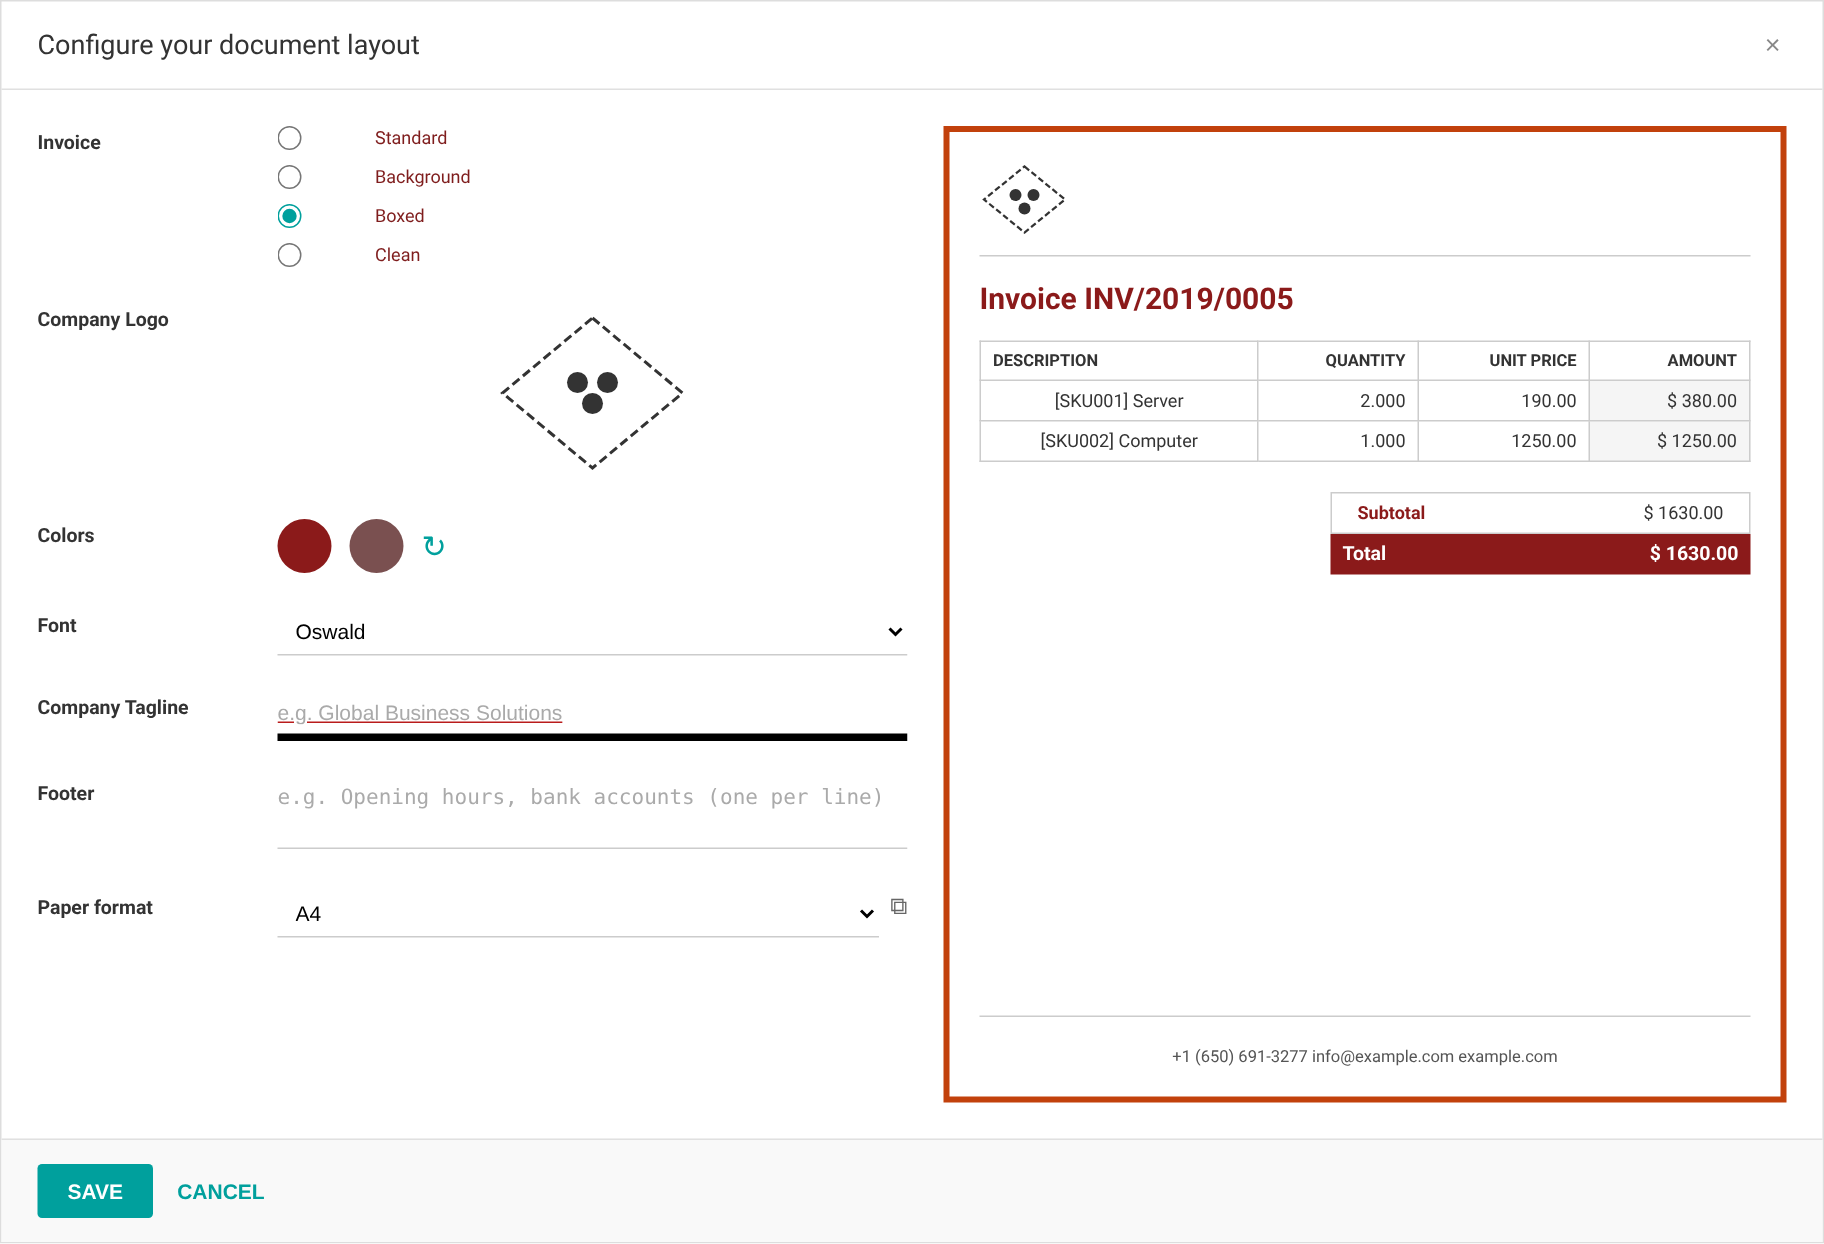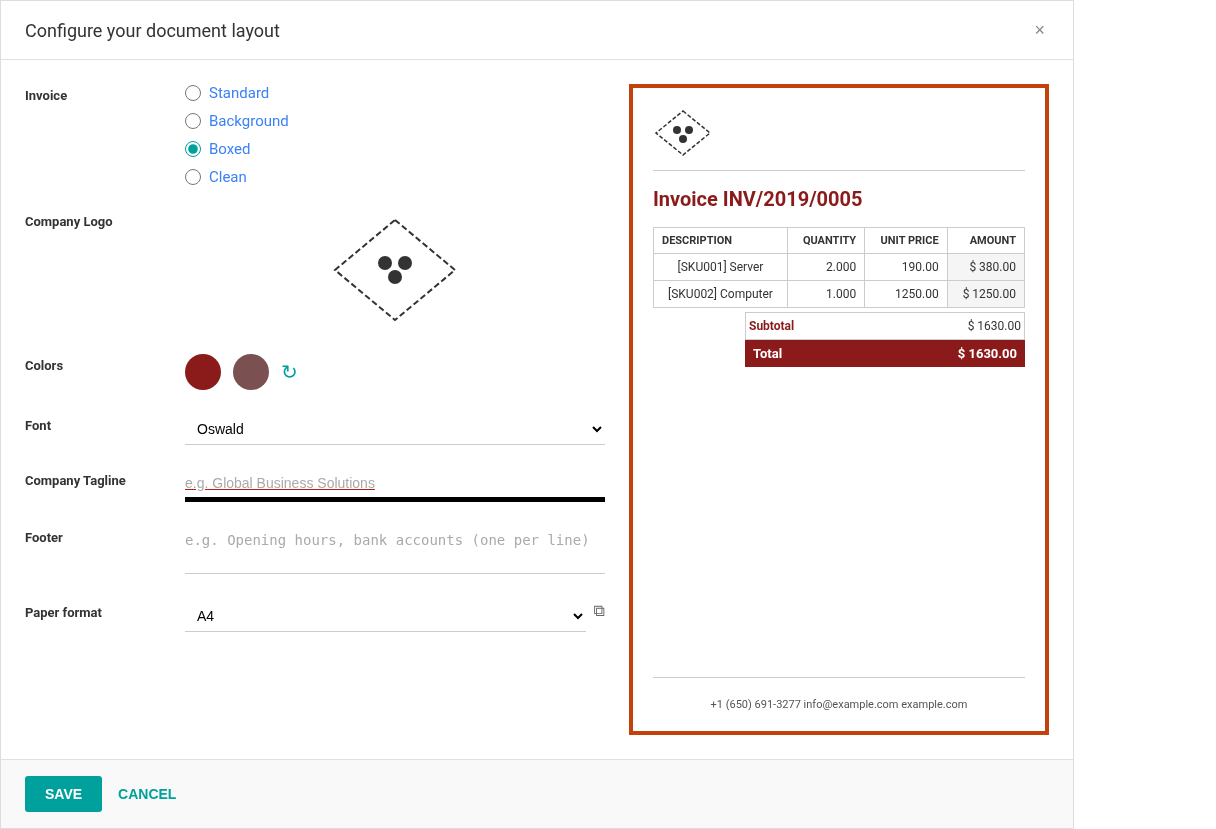--- a/index.html
+++ b/index.html
@@ -7,21 +7,21 @@
       font-family: 'Roboto', Arial, sans-serif;
       font-size: 14px;
       background: #fff;
       color: #333;
       width: 1216px;
       height: 829px;
       overflow: hidden;
     }
 
     .dialog {
-      width: 1074px;
+      width: 1216px;
       height: 829px;
       background: #fff;
       display: flex;
       flex-direction: column;
       border: 1px solid #ddd;
     }
 
     .dialog-header {
       display: flex;
       justify-content: space-between;
@@ -93,22 +93,23 @@
     }
 
     .radio-option input[type="radio"] {
       accent-color: #00a09d;
       width: 16px;
       height: 16px;
       cursor: pointer;
     }
 
     .radio-label {
-      font-size: 15px;
-      color: #3b82f6;
+      font-size: 12px;
+      color: #7f1d1d;
+      margin-left: 41px;
     }
 
     .logo-area {
       display: flex;
       align-items: center;
       justify-content: center;
       width: 160px;
       height: 120px;
     }
 
@@ -253,21 +254,21 @@
     }
 
     .meta-block span {
       font-size: 12px;
       color: #333;
     }
 
     .invoice-table {
       width: 100%;
       border-collapse: collapse;
-      margin-bottom: 4px;
+      margin-bottom: 20px;
     }
 
     .invoice-table thead tr {
       background: #fff;
     }
 
     .invoice-table thead th {
       font-size: 11px;
       font-weight: 700;
       color: #333;
@@ -302,21 +303,21 @@
       justify-content: flex-end;
     }
 
     .totals-inner {
       width: 280px;
     }
 
     .subtotal-row {
       display: flex;
       justify-content: space-between;
-      padding: 6px 3px;
+      padding: 6px 17px;
       background: #fff;
       border: 1px solid #ccc;
       font-size: 12px;
     }
 
     .subtotal-row .label {
       font-weight: 700;
       color: #8b1a1a;
     }
 

